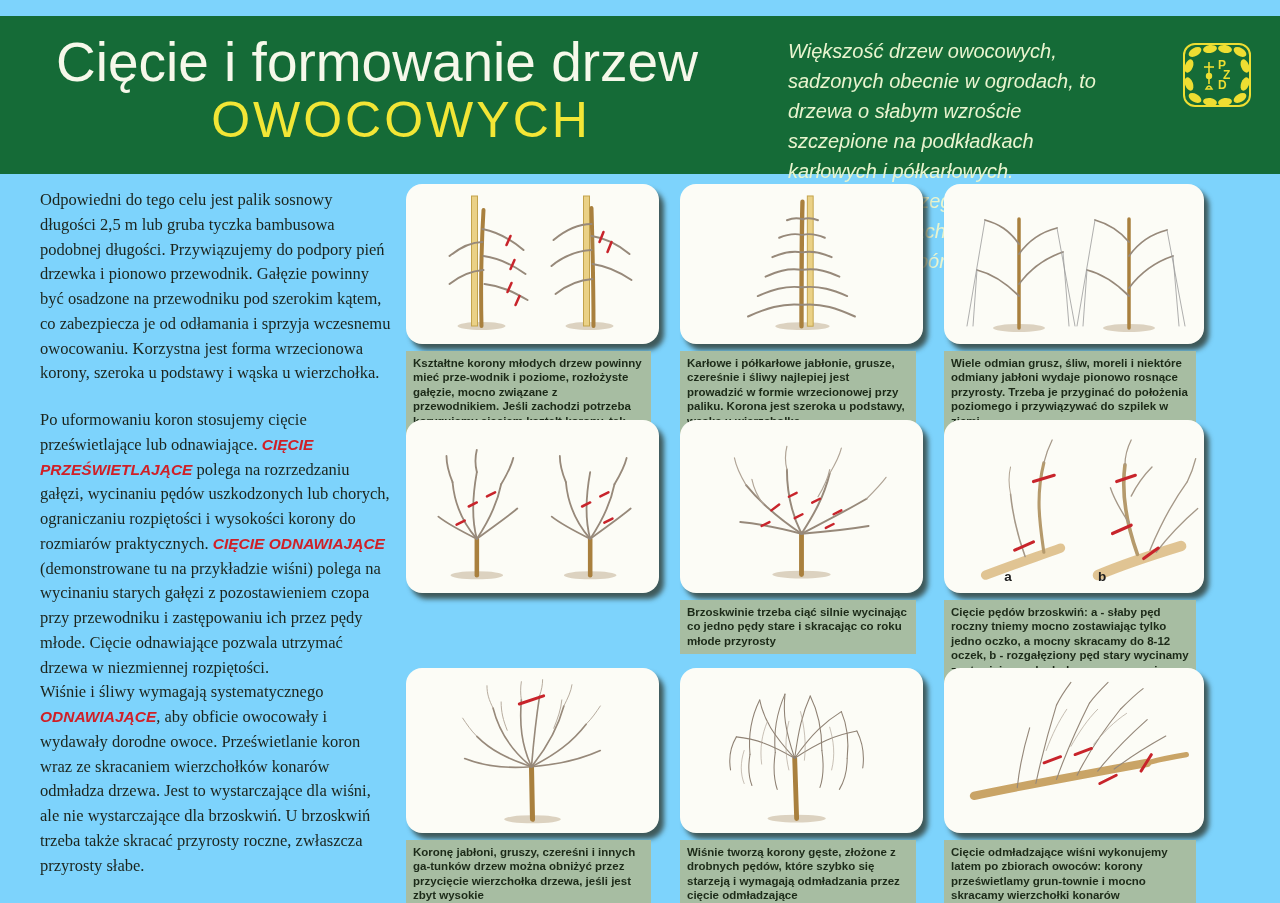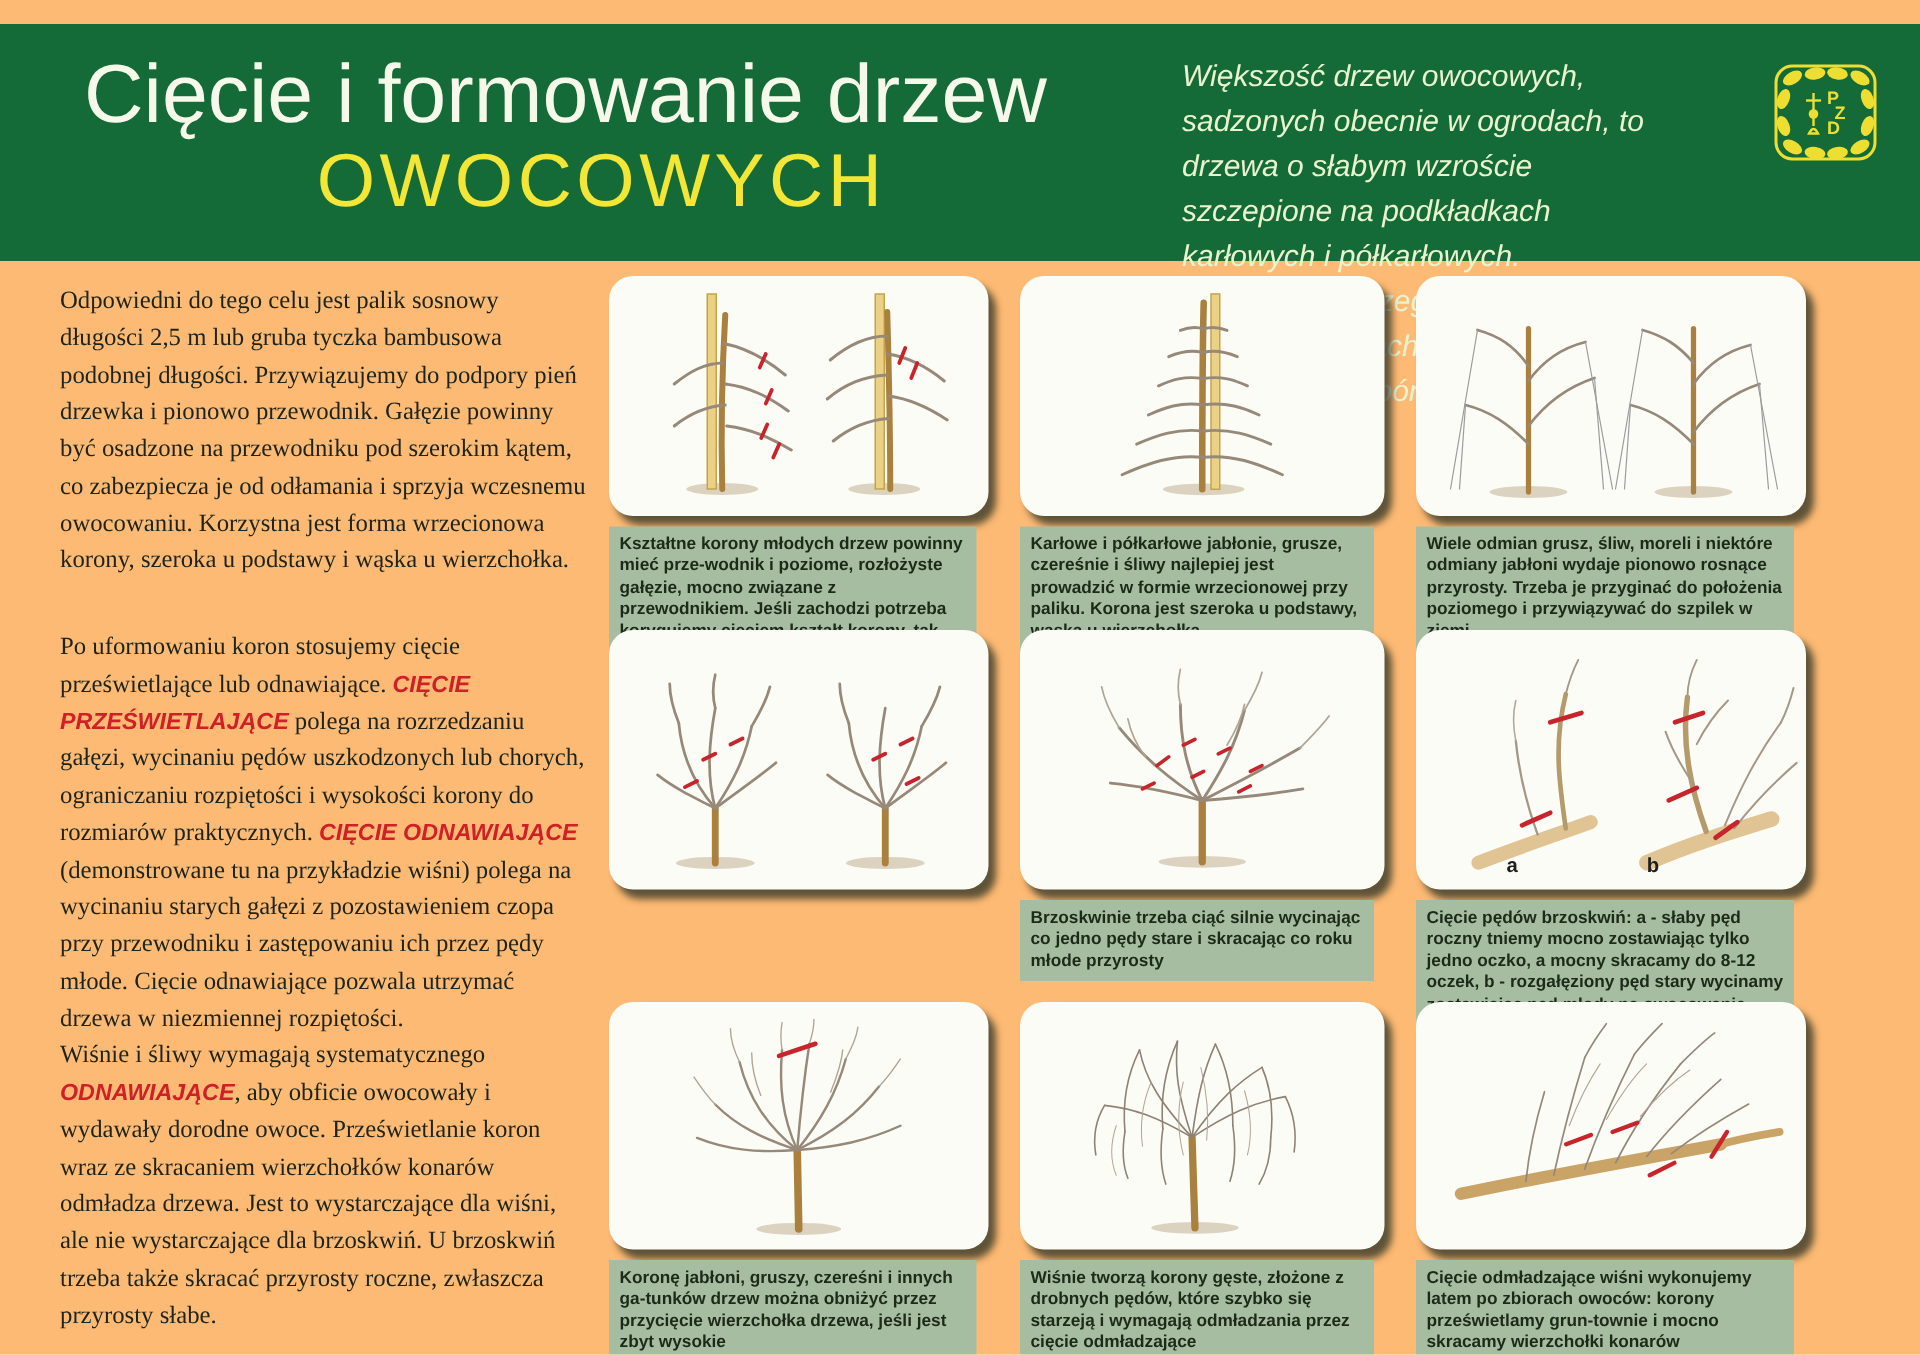--- a/index.html
+++ b/index.html
@@ -1,30 +1,30 @@
 <!DOCTYPE html>
 <html><head>
 <meta charset="utf-8">
 <style>
   * { margin:0; padding:0; box-sizing:border-box; }
   body { font-family:"Liberation Sans", sans-serif; }
-  .page { position:relative; width:1280px; height:903px; background:#fdba74; overflow:hidden; }
+  .page { position:relative; width:1280px; height:903px; background:#7dd3fc; overflow:hidden; }
 
   
   .header { position:absolute; top:16px; left:0; width:1280px; height:158px; background:#156b37; }
   .title-block { position:absolute; left:56px; top:18px; width:690px; }
   .title-line1 { color:#f6f8ea; font-size:55px; font-weight:400; letter-spacing:0px; line-height:1.05; }
   .title-line2 { color:#f2e636; font-size:50px; font-weight:400; letter-spacing:3px; text-align:center; line-height:1.05; margin-top:2px; }
   .header-intro { position:absolute; left:788px; top:20px; width:310px; color:#e9f4cf; font-size:20px; line-height:1.5; font-style:italic; white-space:pre-line; }
   .pzd-logo { position:absolute; left:1182px; top:26px; width:70px; height:66px; }
 
   
   .left-col { position:absolute; left:40px; top:188px; width:352px; color:#1c241c; }
   .body-text { font-family:"Liberation Serif", serif; font-size:16.5px; line-height:1.5; }
-  .para2 { margin-top:33px; white-space:pre-line; }
+  .para2 { margin-top:22px; white-space:pre-line; }
   .red-term { color:#cf2027; font-weight:bold; font-style:italic; font-family:"Liberation Sans", sans-serif; font-size:15.5px; }
   .para3 { margin-top:22px; font-weight:bold; white-space:pre-line; font-size:16.5px; }
 
   
   .grid { position:absolute; left:406px; top:184px; width:800px;
           display:grid; grid-template-columns:253px 243px 260px; column-gap:21px;
           grid-template-rows:236px 248px auto; }
   .cell { position:relative; }
   .card { background:#fcfcf6; border-radius:16px; box-shadow:5px 6px 5px rgba(42,48,36,0.75); overflow:hidden; }
   .r1 .card { height:160px; }

